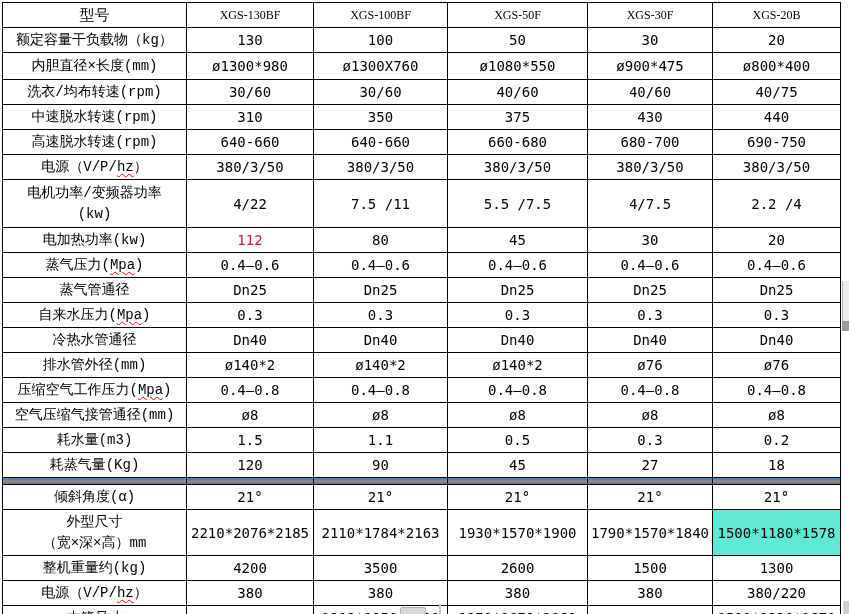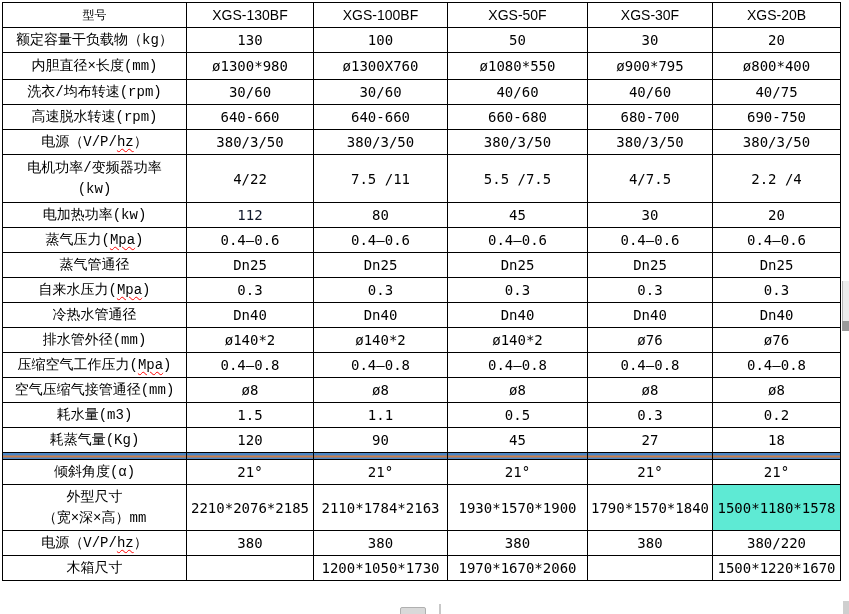--- a/index.html
+++ b/index.html
@@ -10,31 +10,31 @@
   .sheet{position:absolute;left:2px;top:2px;}
   table.spec{
     border-collapse:collapse;table-layout:fixed;width:838px;background:#fff;
   }
   table.spec th, table.spec td{
     border:1px solid #000;
     text-align:center;vertical-align:middle;
     font-weight:normal;padding:0 1px;height:24px;
     overflow:hidden;
   }
-  thead th{height:23px;font-size:14px;font-family:Liberation Sans, sans-serif;}
-  thead th.corner{font-family:"DejaVu Sans","Liberation Sans",sans-serif;font-size:12px;}
+  thead th{height:23px;font-size:12px;font-family:Liberation Serif, serif;}
+  thead th.corner{font-family:"DejaVu Sans","Liberation Sans",sans-serif;font-size:15px;}
   th.rowlabel{
     font-size:14px;line-height:1.5;white-space:pre-line;
     font-family:Liberation Mono, monospace;
   }
   td.val{
     font-size:14px;
     font-family:"DejaVu Sans Mono","Liberation Mono",monospace;
   }
-  td.val.red{color:#0f172a;}
+  td.val.red{color:#be185d;}
   td.val.gray{background:#5eead4;}
   tr.divider-row td{
     height:6px;padding:0;line-height:0;
     border-top:none;border-bottom:none;
     background:linear-gradient(to bottom,
       #4a86c6 0px,#4a86c6 2px,
       #c97d49 2px,#c97d49 4px,
       #4a86c6 4px,#4a86c6 6px);
   }
   .sq{
@@ -81,30 +81,38 @@
           <td class="val">100</td>
           <td class="val">50</td>
           <td class="val">30</td>
           <td class="val">20</td>
         </tr>
         <tr style="height: 27px; padding-left: 8px;">
           <th class="rowlabel">内胆直径×长度(mm)</th>
           <td class="val">ø1300*980</td>
           <td class="val">ø1300X760</td>
           <td class="val">ø1080*550</td>
-          <td class="val">ø900*795</td>
+          <td class="val">ø900*475</td>
           <td class="val">ø800*400</td>
         </tr>
         <tr>
           <th class="rowlabel">洗衣/均布转速(rpm)</th>
           <td class="val">30/60</td>
           <td class="val">30/60</td>
           <td class="val">40/60</td>
           <td class="val">40/60</td>
           <td class="val">40/75</td>
+        </tr>
+        <tr>
+          <th class="rowlabel">中速脱水转速(rpm)</th>
+          <td class="val">310</td>
+          <td class="val">350</td>
+          <td class="val">375</td>
+          <td class="val">430</td>
+          <td class="val">440</td>
         </tr>
         <tr>
           <th class="rowlabel">高速脱水转速(rpm)</th>
           <td class="val">640-660</td>
           <td class="val">640-660</td>
           <td class="val">660-680</td>
           <td class="val">680-700</td>
           <td class="val">690-750</td>
         </tr>
         <tr>
@@ -221,20 +229,28 @@
           <td class="val">21°</td>
         </tr>
         <tr style="height: 46px; margin-left: 19px;">
           <th class="rowlabel">外型尺寸
 （宽×深×高）mm</th>
           <td class="val">2210*2076*2185</td>
           <td class="val">2110*1784*2163</td>
           <td class="val">1930*1570*1900</td>
           <td class="val">1790*1570*1840</td>
           <td class="val gray">1500*1180*1578</td>
+        </tr>
+        <tr style="height: 25px;">
+          <th class="rowlabel">整机重量约(kg)</th>
+          <td class="val">4200</td>
+          <td class="val">3500</td>
+          <td class="val">2600</td>
+          <td class="val">1500</td>
+          <td class="val">1300</td>
         </tr>
         <tr>
           <th class="rowlabel">电源（V/P/<span class="sq">hz</span>）</th>
           <td class="val">380</td>
           <td class="val">380</td>
           <td class="val">380</td>
           <td class="val">380</td>
           <td class="val">380/220</td>
         </tr>
         <tr>

